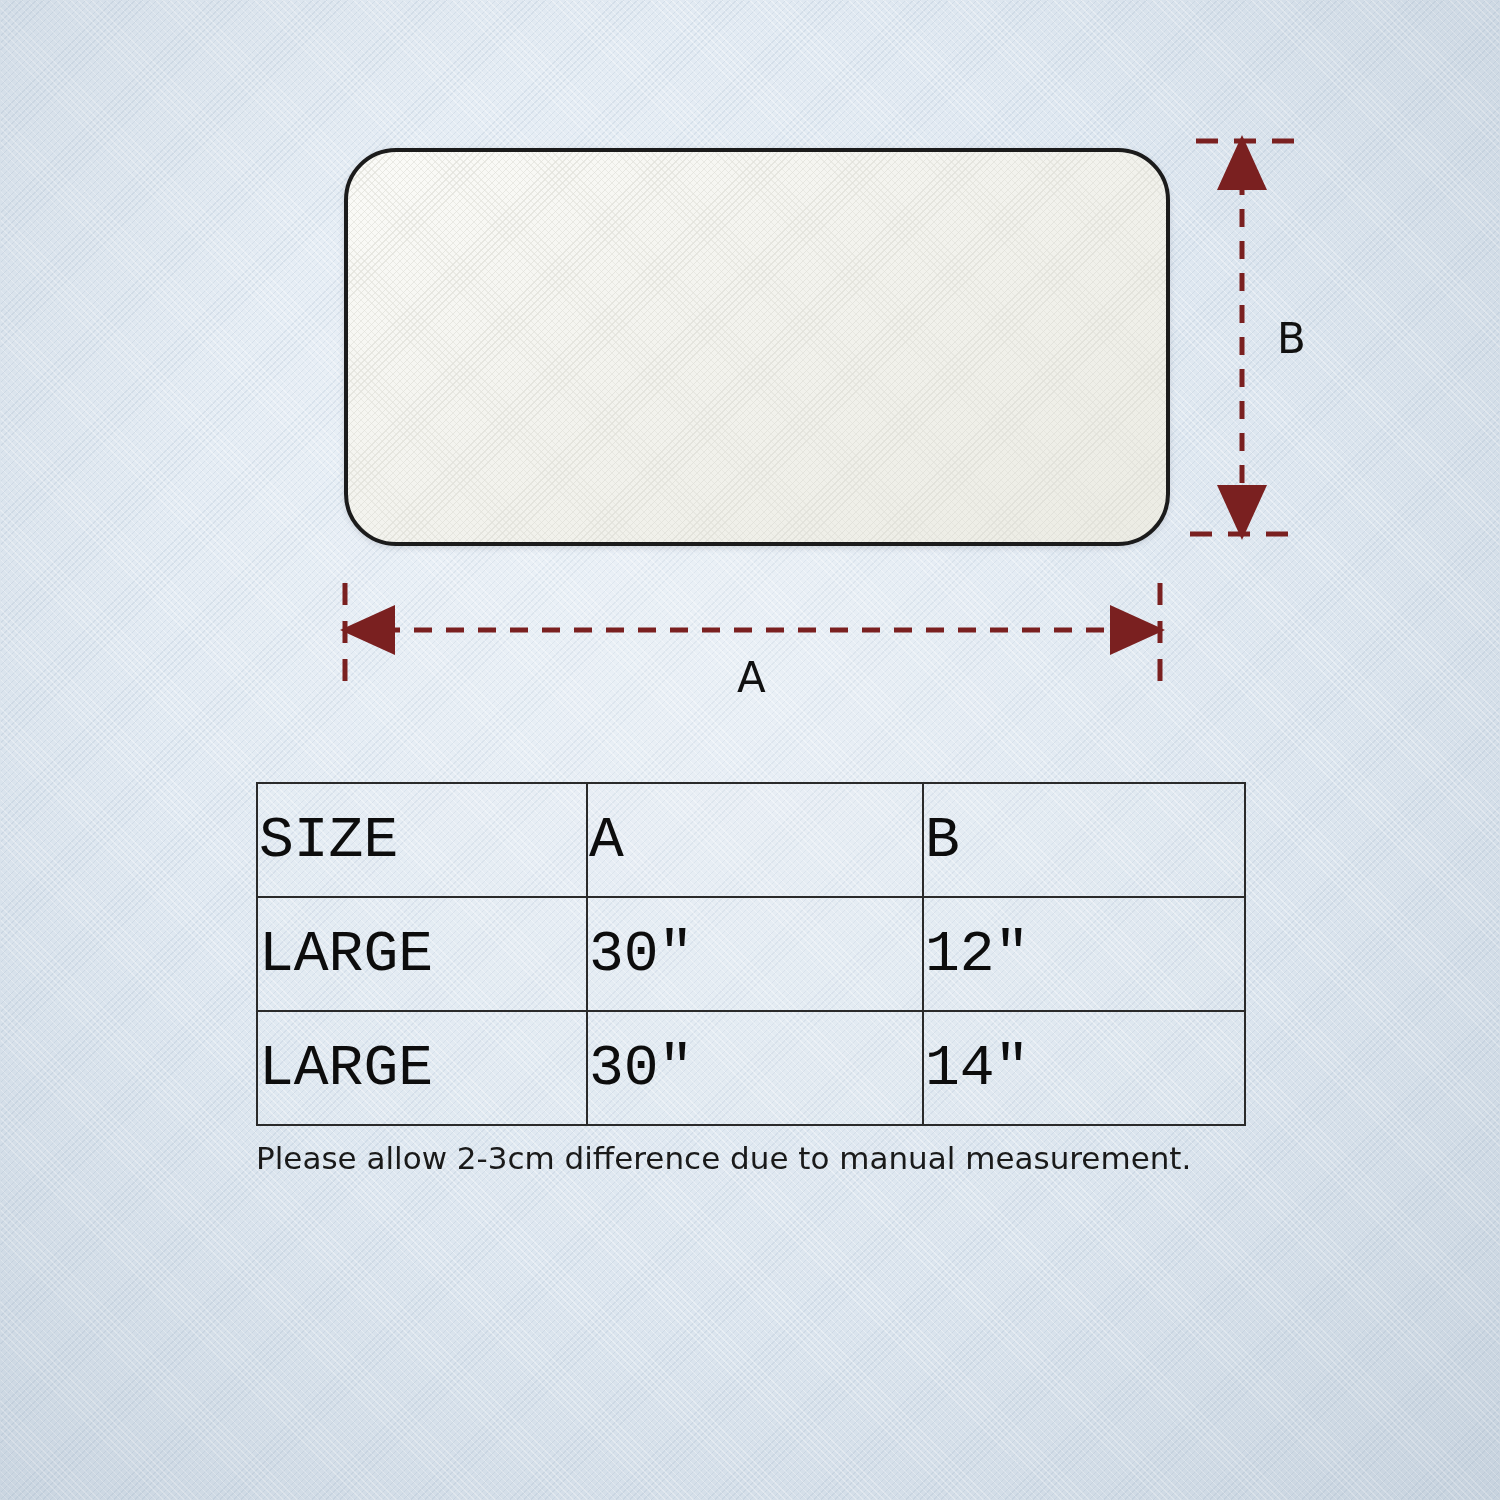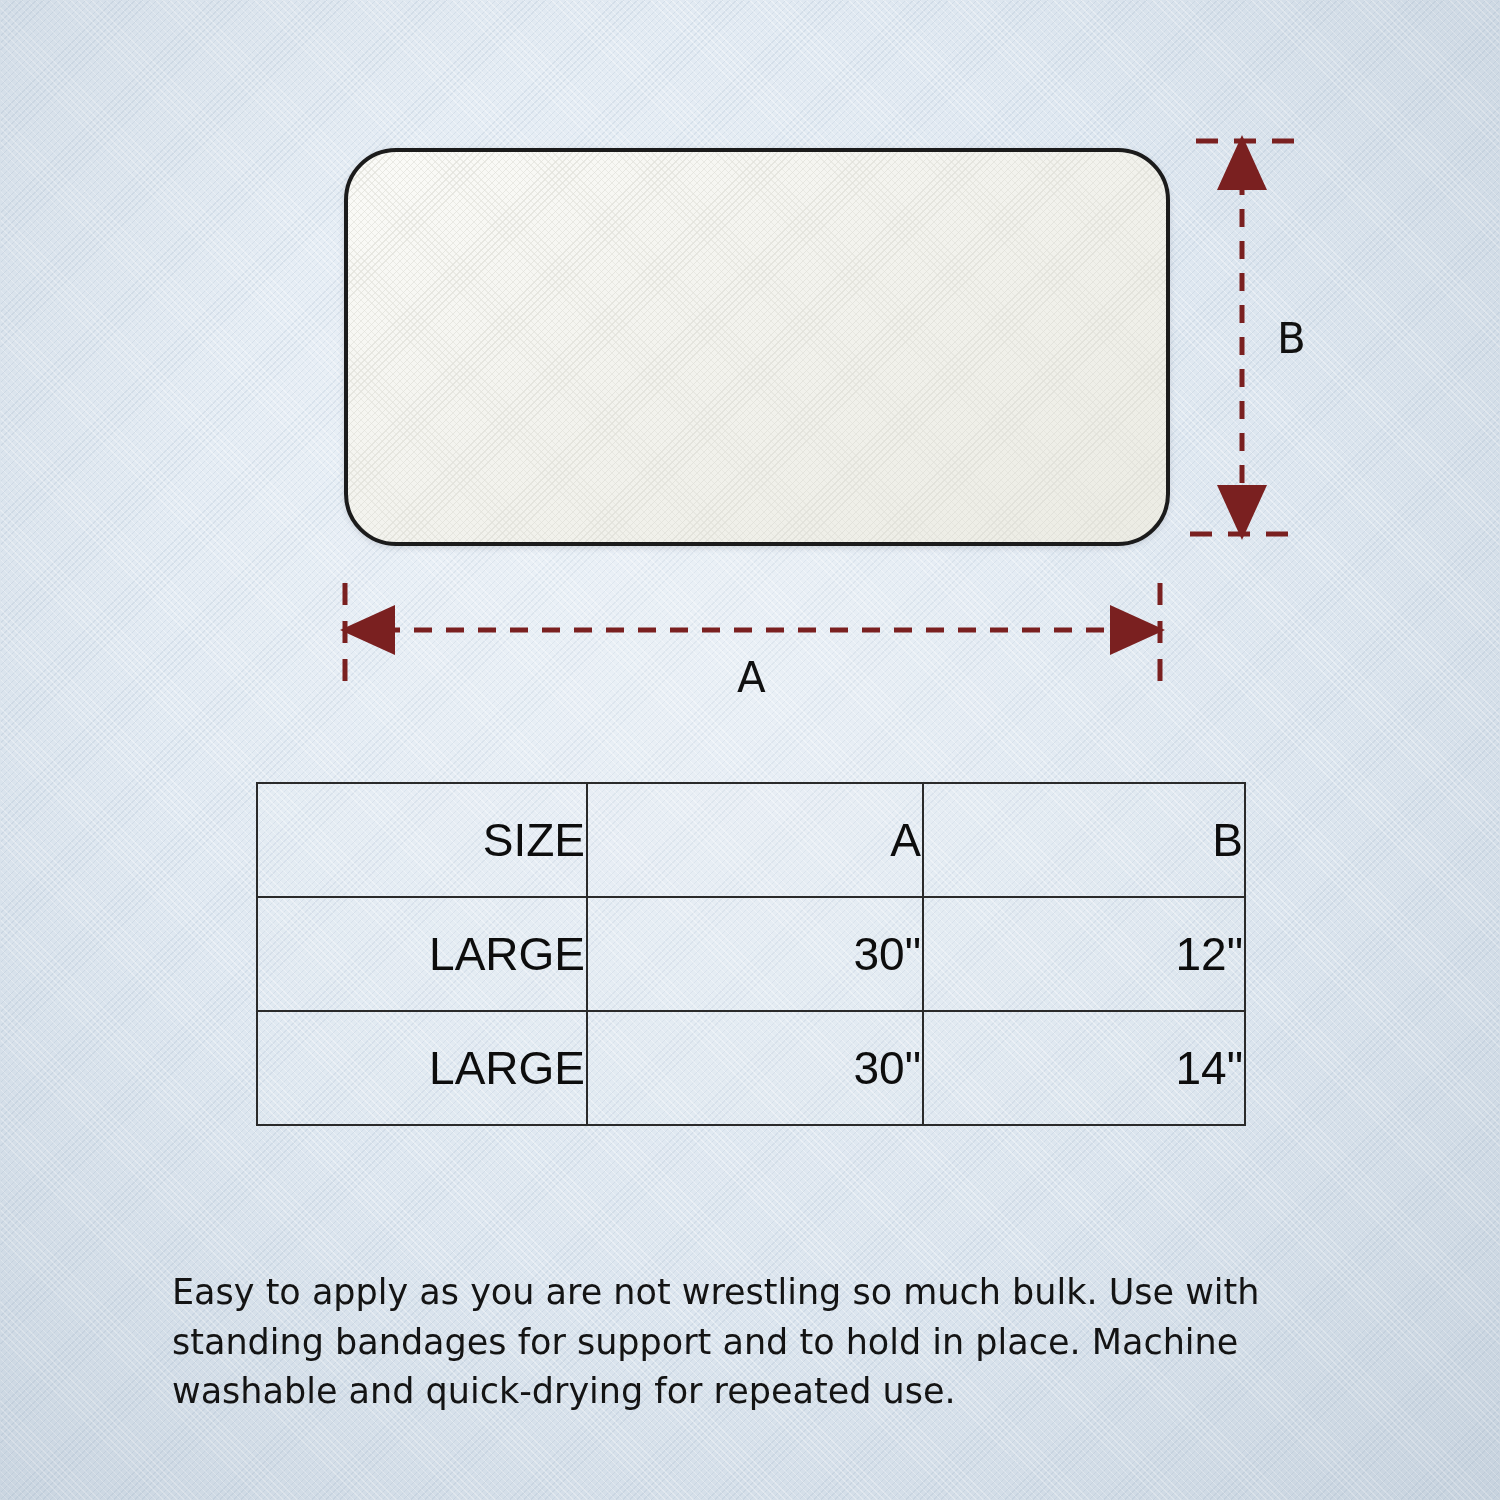--- a/index.html
+++ b/index.html
@@ -76,26 +76,26 @@
   #size-table {
     position: absolute;
     left: 256px;
     top: 782px;
     width: 988px;
     border-collapse: collapse;
     table-layout: fixed;
   }
   #size-table td {
     border: 2px solid #2a2a2a;
-    text-align: right;
+    text-align: left;
     vertical-align: middle;
     height: 110px;
-    font-size: 46px;
+    font-size: 58px;
     color: #0d0d0d;
-    font-family: Liberation Sans, sans-serif;
+    font-family: Liberation Mono, monospace;
     font-weight: 400;
     background: rgba(255,255,255,0.05);
   }
   #size-table col.c1 { width: 330px; }
   #size-table col.c2 { width: 336px; }
   #size-table col.c3 { width: 322px; }
 
   #note {
     position: absolute;
     left: 256px;
@@ -171,16 +171,16 @@
         <td>12"</td>
       </tr>
       <tr>
         <td>LARGE</td>
         <td>30"</td>
         <td>14"</td>
       </tr>
     </tbody>
   </table>
 
+  <div id="note">Please allow 2-3cm difference due to manual measurement.</div>
 
-  <div id="description">Easy to apply as you are not wrestling so much bulk. Use with standing bandages for support and to hold in place. Machine washable and quick-drying for repeated use.</div>
 
 </div>
 
 </body></html>

